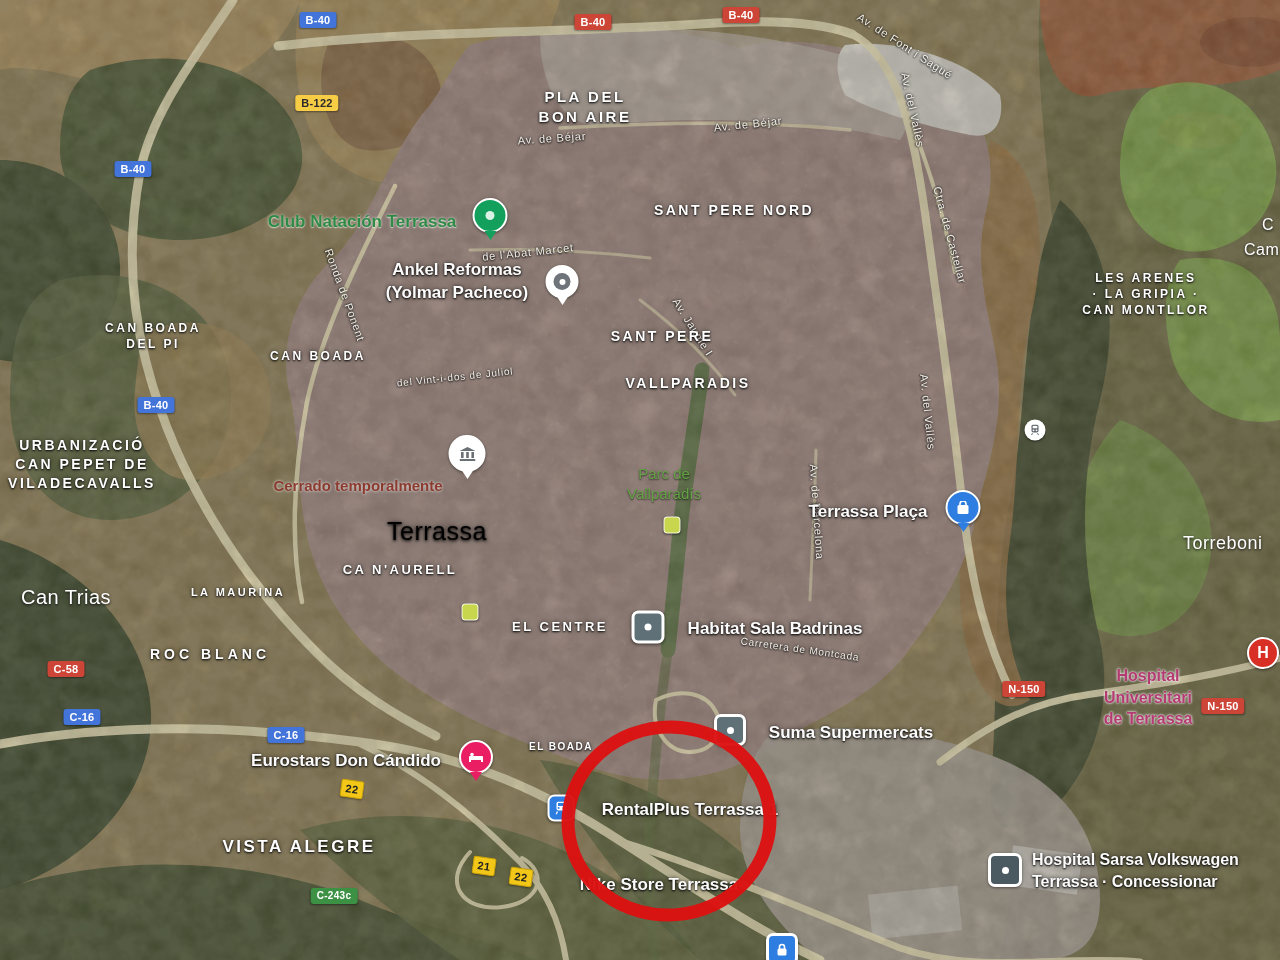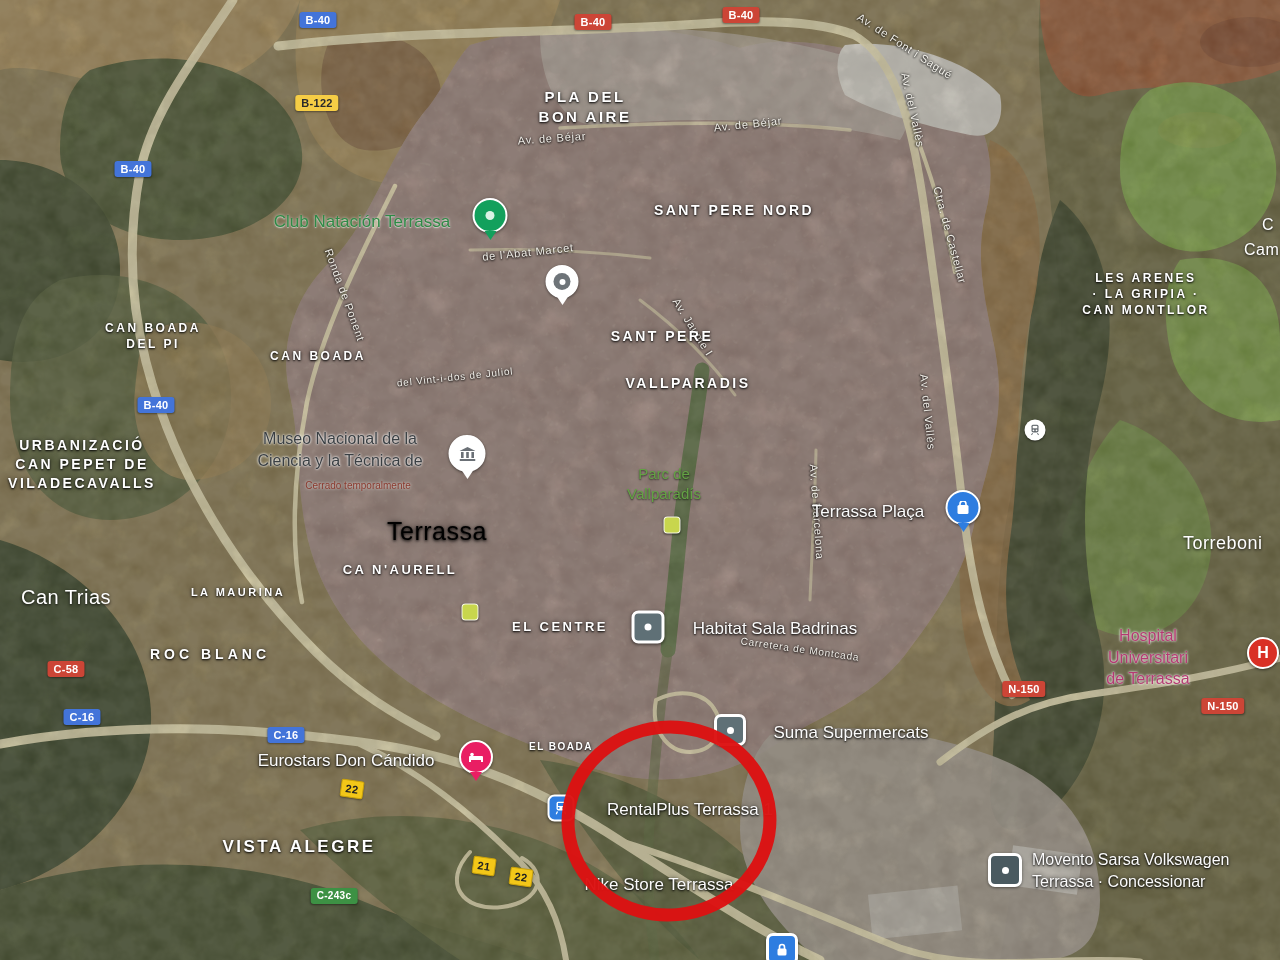--- a/index.html
+++ b/index.html
@@ -8,27 +8,27 @@
   .map svg.terrain{position:absolute;left:0;top:0;z-index:1;filter:blur(.7px) saturate(.95);}
   .lab{position:absolute;transform:translate(-50%,-50%);white-space:pre-line;text-align:center;z-index:6;}
   .labl{position:absolute;transform:translate(0,-50%);white-space:pre-line;text-align:left;z-index:6;}
   .district{color:#fff;font-weight:700;letter-spacing:2.5px;font-size:13px;line-height:1.35;
             text-shadow:0 1px 2px rgba(0,0,0,.9),0 0 4px rgba(0,0,0,.6);}
   .town{color:#fff;font-weight:400;letter-spacing:.5px;text-shadow:0 1px 3px rgba(0,0,0,.9);}
   .city{color:#000000;font-weight:500;font-size:25px;letter-spacing:.5px;
         text-shadow:0 1px 3px rgba(0,0,0,.95),0 0 6px rgba(0,0,0,.5);z-index:6;}
   .street{color:#f4f2ec;font-weight:400;font-size:11px;letter-spacing:.8px;z-index:5;
           text-shadow:0 0 3px rgba(0,0,0,.95),0 1px 2px rgba(0,0,0,.8);opacity:.96;}
-  .poi{color:#fbfbfb;font-weight:400;font-size:17px;line-height:1.35;z-index:8;
+  .poi{color:#fbfbfb;font-weight:700;font-size:17px;line-height:1.35;z-index:8;
        text-shadow:0 1px 2px rgba(0,0,0,.95),0 0 4px rgba(0,0,0,.7);}
   .poi-green{color:var(--poi-green-text);text-shadow:0 0 3px rgba(255,255,255,.75),0 1px 1px rgba(255,255,255,.5);}
   .park-green{color:var(--park-green-text);text-shadow:0 1px 2px rgba(0,0,0,.7);}
   .poi-dark{color:#3a3f43;text-shadow:0 0 3px rgba(255,255,255,.9),0 0 2px rgba(255,255,255,.9);}
-  .poi-status{color:#8a3a2e;font-weight:400;font-size:10px;text-shadow:0 0 3px rgba(255,255,255,.9);}
-  .poi-pink{color:var(--hospital-pink-text);text-shadow:0 0 3px rgba(255,255,255,.9),0 0 2px rgba(255,255,255,.8);}
+  .poi-status{color:#8a3a2e;font-weight:700;font-size:15px;text-shadow:0 0 3px rgba(255,255,255,.9);}
+  .poi-pink{color:var(--hospital-pink-text);text-shadow:0 0 3px rgba(255,255,255,.9),0 0 2px rgba(255,255,255,.8);margin-top:40px;}
   .badge{position:absolute;transform:translate(-50%,-50%);z-index:7;font-weight:700;font-size:11px;
          padding:1px 6px;border-radius:3px;color:#fff;letter-spacing:.3px;
          box-shadow:0 1px 2px rgba(0,0,0,.4);line-height:14px;}
   .bdg-blue{background:var(--badge-blue);}
   .bdg-red{background:var(--badge-red);}
   .bdg-yellow{background:var(--badge-yellow);color:#2b2b2b;}
   .bdg-green{background:var(--badge-green);font-size:10px;}
   .bdg-exit{background:var(--exit-yellow);color:#222;border:1px solid #c9a20c;border-radius:2px;
             padding:1px 4px;transform:translate(-50%,-50%) rotate(8deg);}
   .pin{position:absolute;transform:translate(-50%,-100%);z-index:9;}
@@ -179,34 +179,34 @@
   <div class="badge bdg-blue" style="left:82px;top:717px">C-16</div>
   <div class="badge bdg-blue" style="left:286px;top:735px">C-16</div>
   <div class="badge bdg-red" style="left:1024px;top:689px">N-150</div>
   <div class="badge bdg-red" style="left:1223px;top:706px">N-150</div>
   <div class="badge bdg-green" style="left:334px;top:896px">C-243c</div>
   <div class="badge bdg-exit" style="left:352px;top:789px">22</div>
   <div class="badge bdg-exit" style="left:484px;top:866px">21</div>
   <div class="badge bdg-exit" style="left:521px;top:877px">22</div>
 
   <div class="lab poi poi-green" style="left:362px;top:222px">Club Natación Terrassa</div>
-  <div class="lab poi poi-dark" style="left:340px;top:450px;font-size:16px">Museo Nacional de la
-Ciencia y la Técnica de</div>
+  <div class="lab poi" style="left:457px;top:282px">Ankel Reformas
+(Yolmar Pacheco)</div>
   <div class="lab poi-status" style="left:358px;top:485px">Cerrado temporalmente</div>
   <div class="lab poi park-green" style="left:664px;top:484px;font-size:15px;font-weight:400">Parc de
 Vallparadís</div>
   <div class="lab poi" style="left:868px;top:512px">Terrassa Plaça</div>
   <div class="lab poi" style="left:775px;top:629px">Habitat Sala Badrinas</div>
   <div class="lab poi" style="left:851px;top:733px">Suma Supermercats</div>
   <div class="lab poi" style="left:346px;top:761px">Eurostars Don Cándido</div>
   <div class="lab poi" style="left:690px;top:810px">RentalPlus Terrassa 1</div>
   <div class="lab poi" style="left:659px;top:885px">Nike Store Terrassa</div>
   <div class="lab poi poi-pink" style="left:1148px;top:657px;font-size:16px">Hospital Universitari
 de Terrassa</div>
-  <div class="labl poi" style="left:1032px;top:871px;font-size:16px;text-align:left">Movento Sarsa Volkswagen
+  <div class="labl poi" style="left:1032px;top:871px;font-size:16px;text-align:left">Hospital Sarsa Volkswagen
 Terrassa · Concessionar</div>
 
   <div class="pin" style="left:490px;top:233px">
     <div class="head" style="width:31px;height:31px;background:var(--pin-green)">
         <div class="dot" style="width:9px;height:9px;background:#d9f2e4"></div>
       </div>
     <div class="tail" style="border-top:9px solid var(--pin-green)"></div>
   </div>
   <div class="pin" style="left:562px;top:298px">
     <div class="head" style="width:29px;height:29px;background:#fff">

